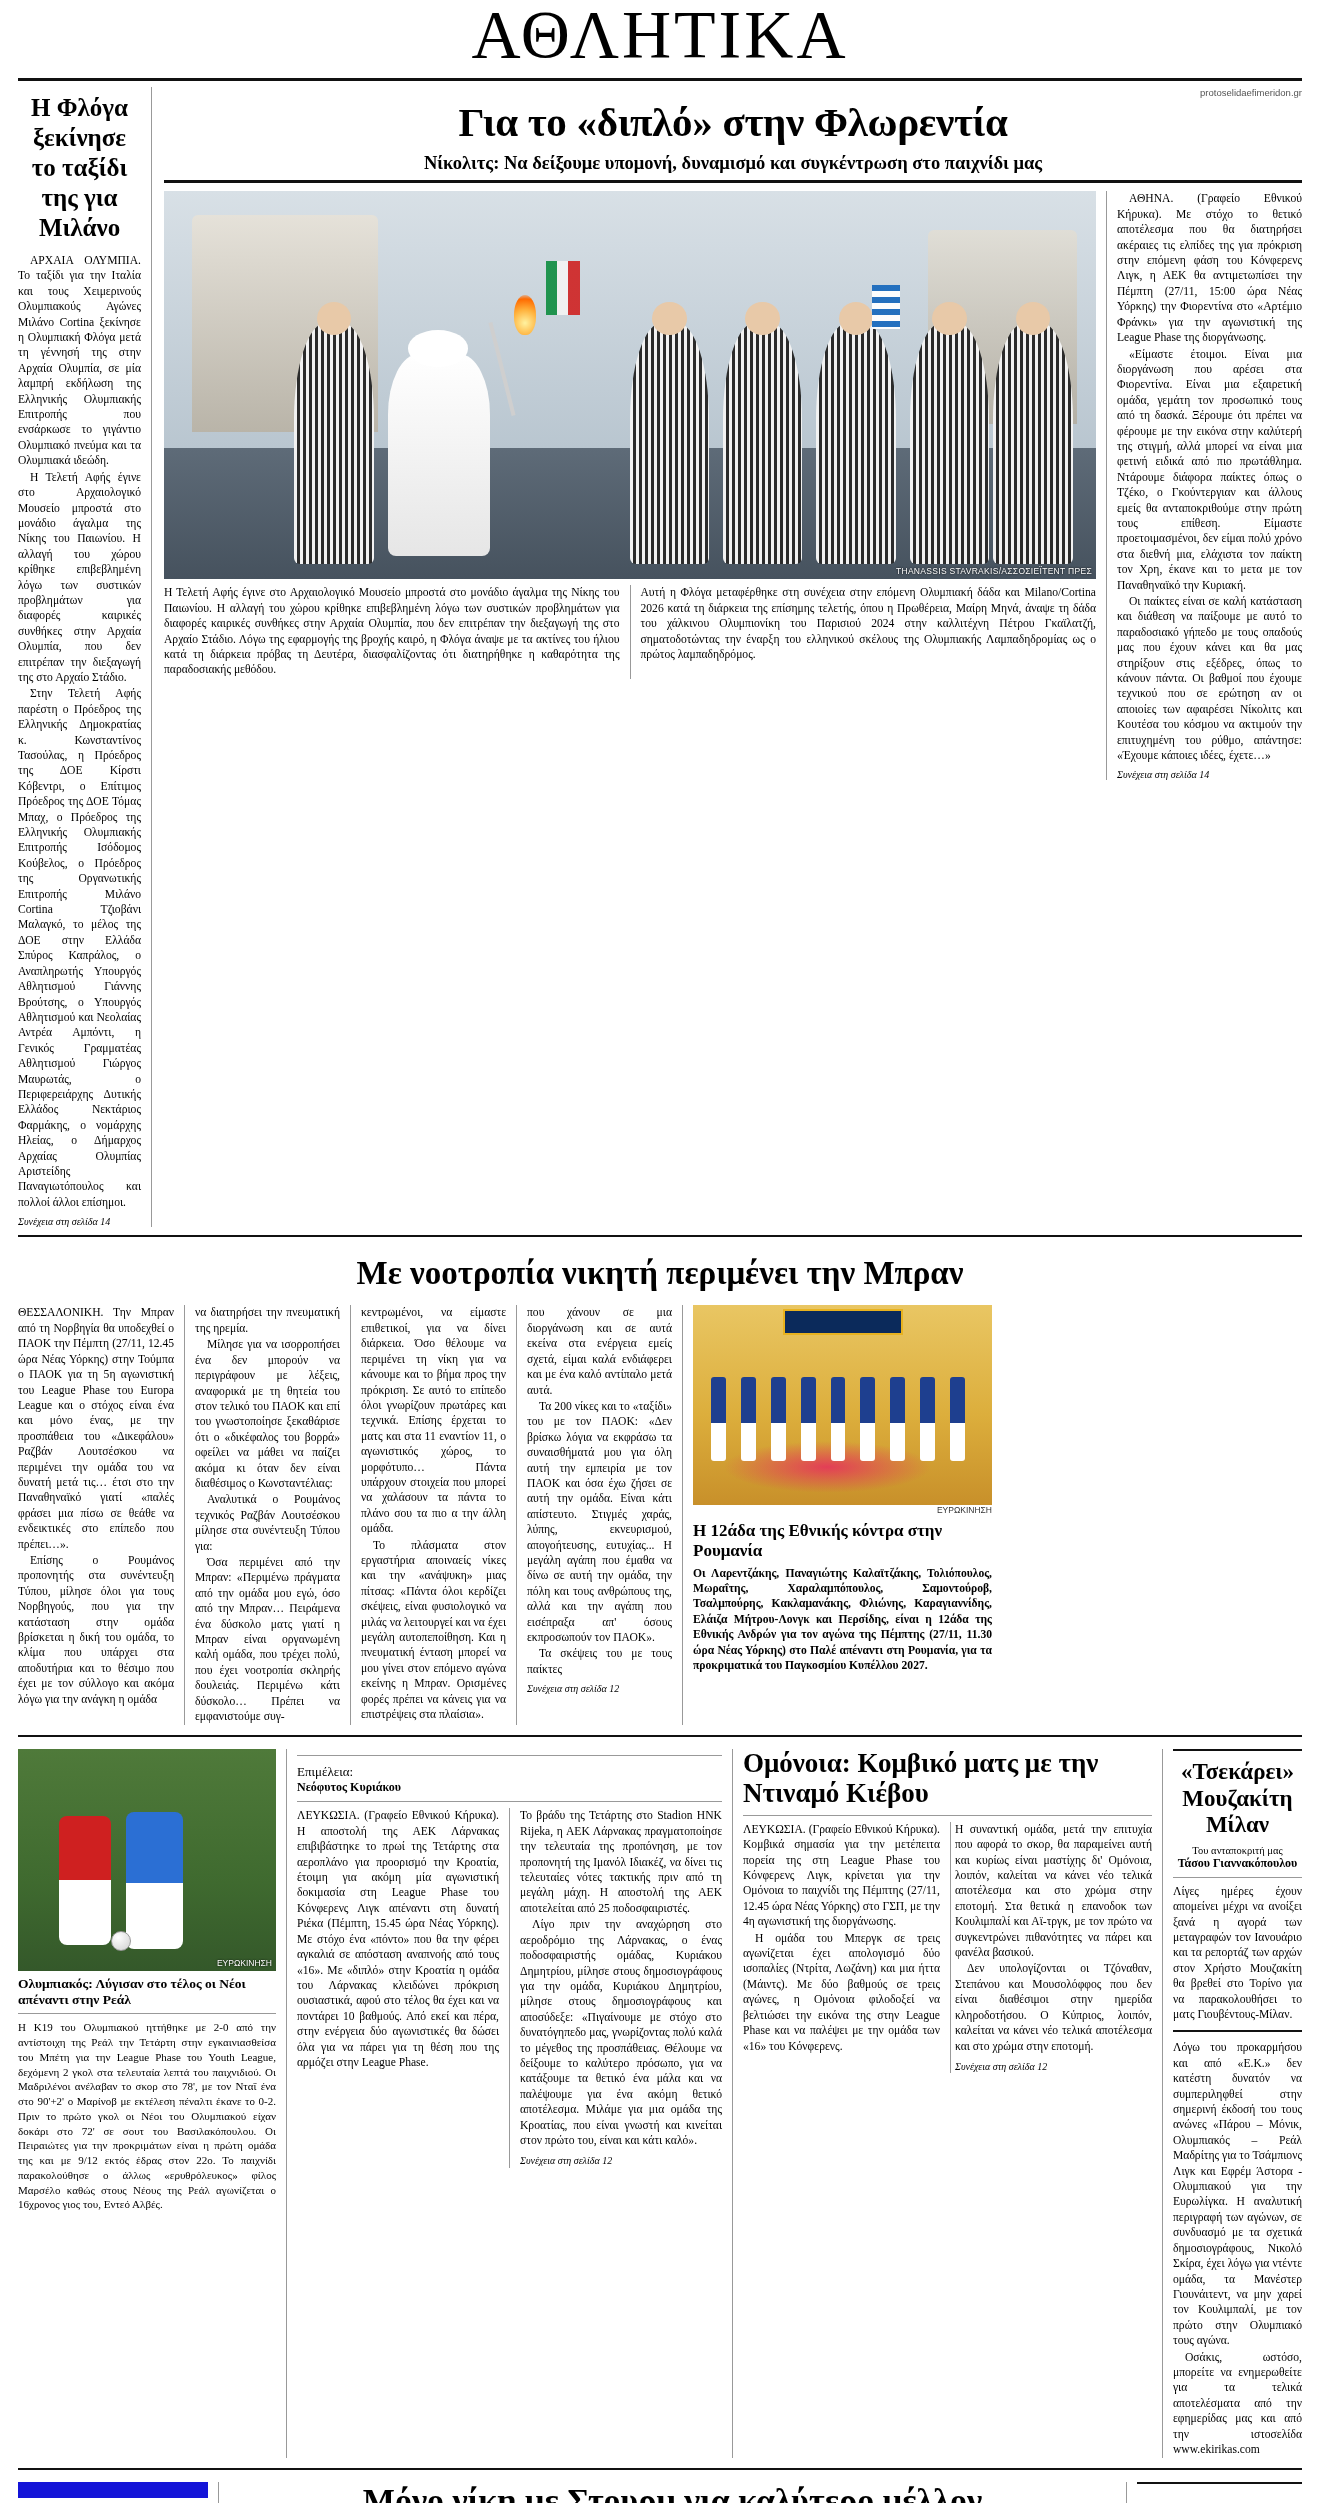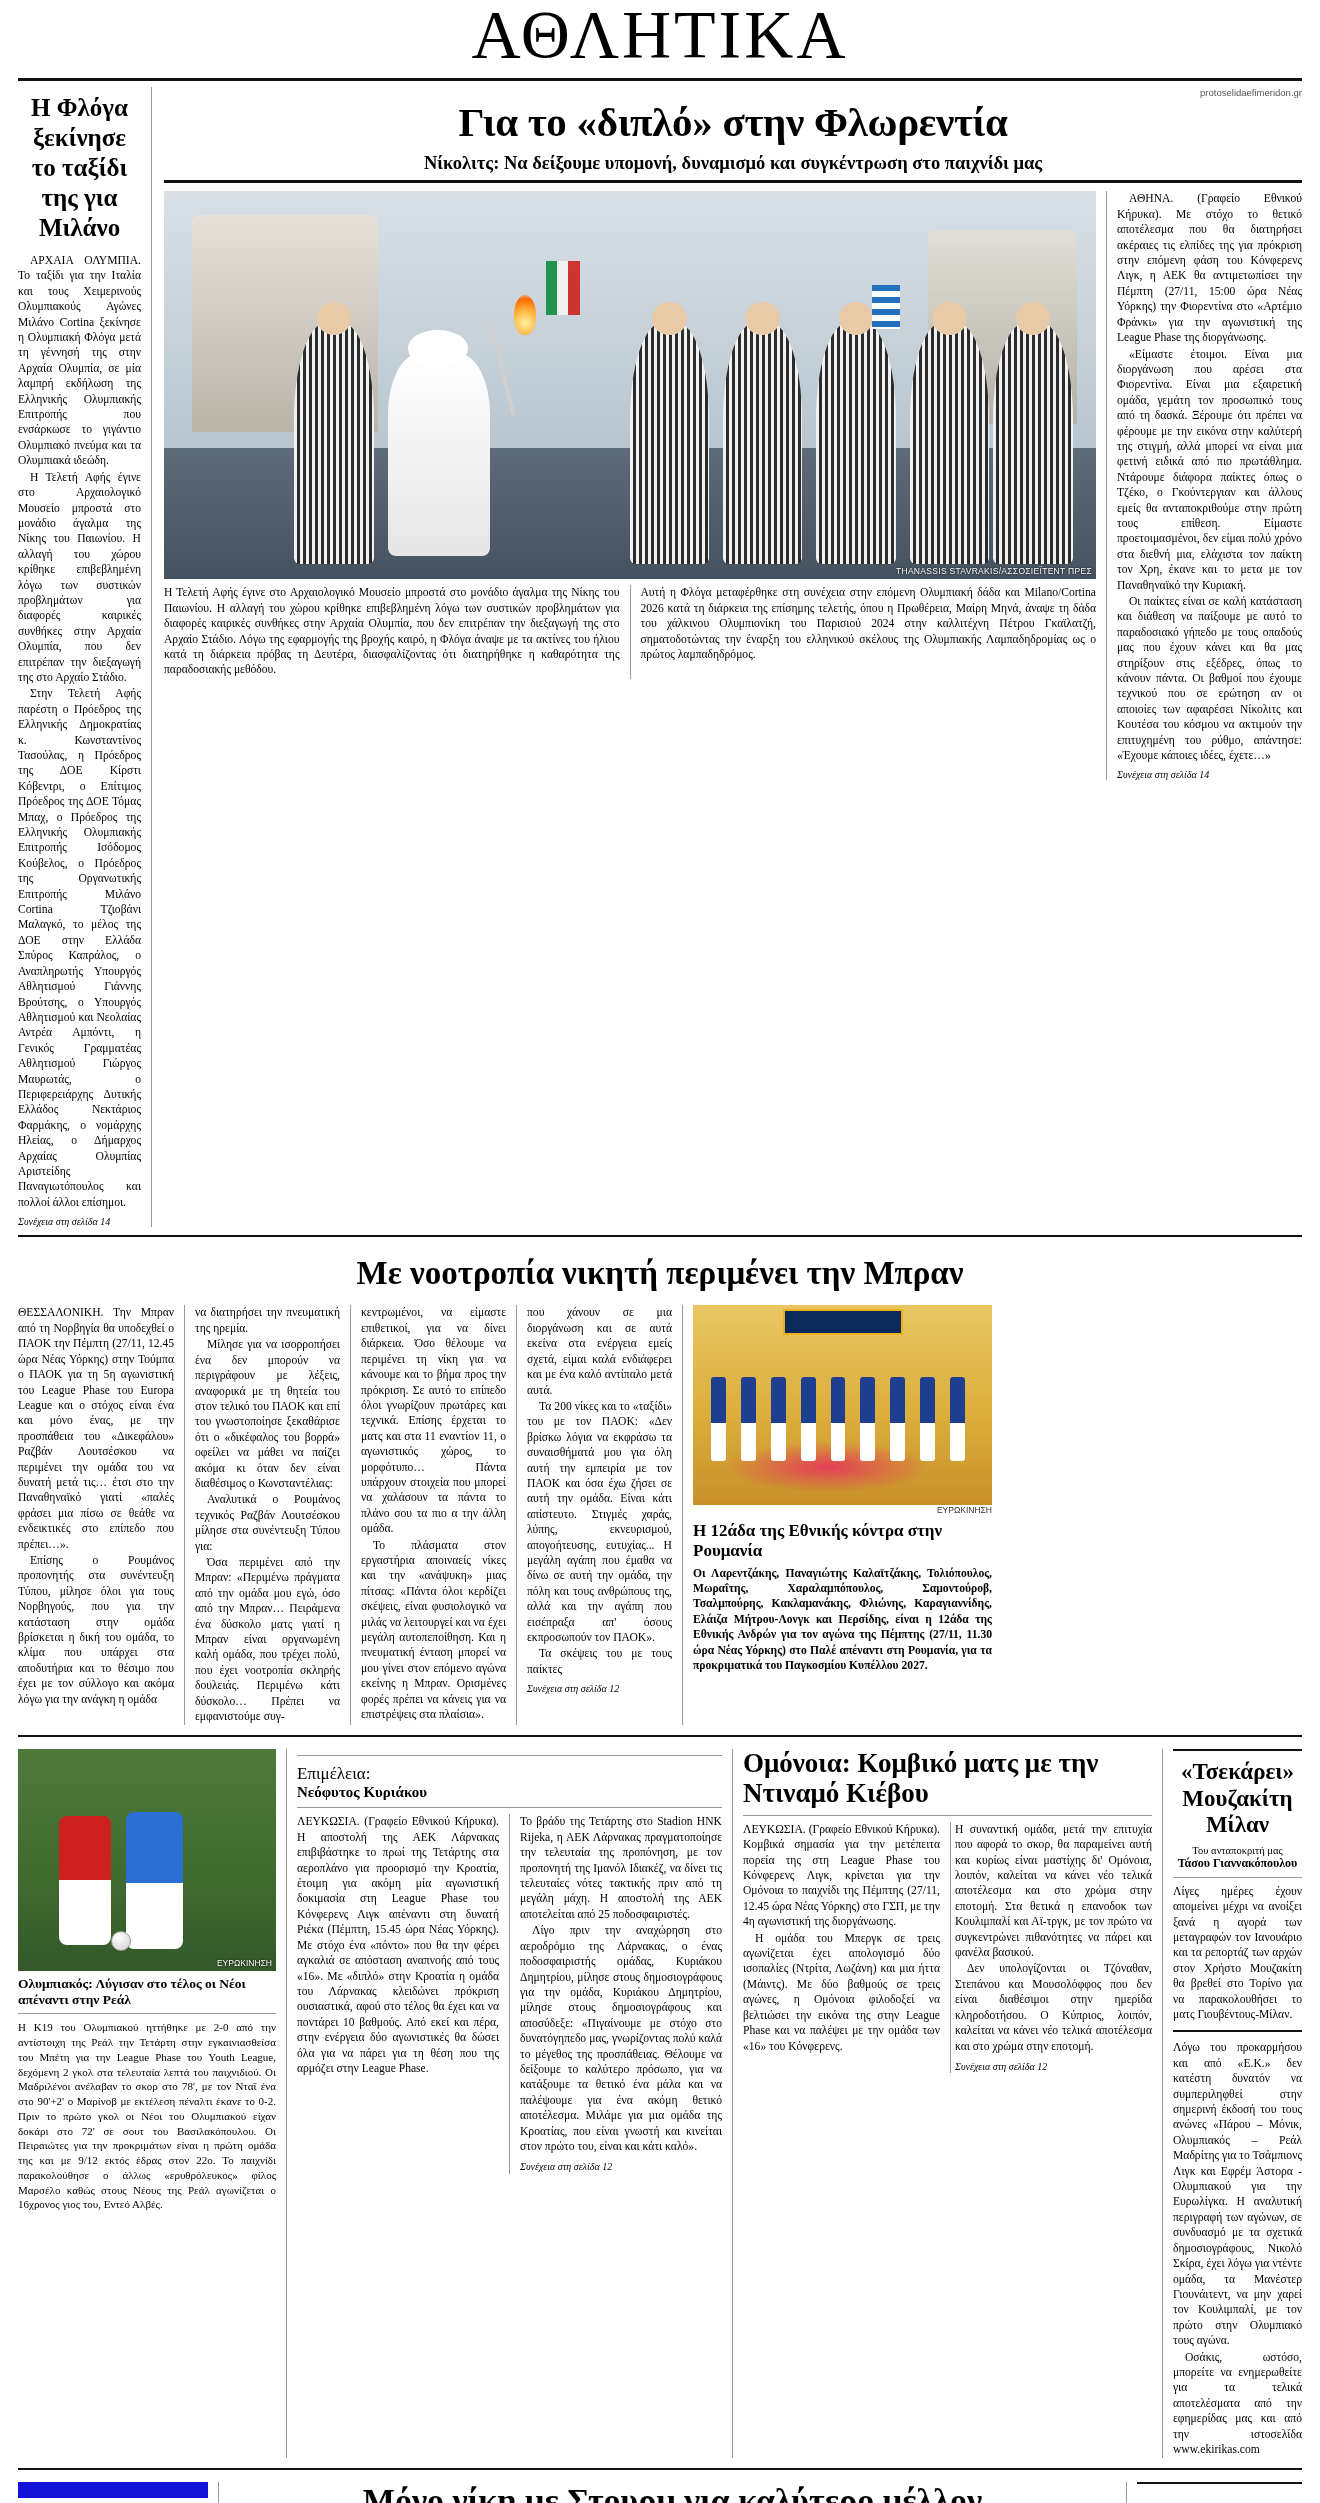--- a/index.html
+++ b/index.html
@@ -130,22 +130,22 @@
     background: linear-gradient(180deg,#2b6fd4 0 52%, #ffffff 52% 100%);border-radius:8px;}
   .player-red{position:absolute;bottom:12%;left:16%;width:20%;height:58%;
     background: linear-gradient(180deg,#cf2020 0 50%, #ffffff 50% 100%);border-radius:8px;}
   .ball{position:absolute;bottom:9%;left:36%;width:20px;height:20px;border-radius:50%;
     background: radial-gradient(circle at 35% 30%,#fff,#cfcfcf);border:1px solid #999;}
   .sec3-cap { font-size: 13.5px; font-weight:700; margin-top:5px; line-height:1.15;}
   .sec3-mid { flex:1; padding-left:10px;}
   .sec3-right { width: 420px; flex:none; padding-left:10px;}
   .sec3-head { font-size: 27px; font-weight:700; text-align:right; line-height:1.1;}
   .sec3-head.left { text-align:left; }
-  .byline-lbl { font-size:17px; margin-top:8px;}
-  .byline-name { font-size:15px; font-weight:700;}
+  .byline-lbl { font-size:13px; margin-top:8px;}
+  .byline-name { font-size:12px; font-weight:700;}
 
   
   .mini-col { width: 140px; flex:none; padding-left:10px;}
   .mini-head { font-size: 23px; font-weight:700; text-align:center; line-height:1.15;}
   .mini-by { font-size:10.5px; text-align:center; margin-top:6px;}
   .mini-by b { display:block; font-size:12px;}
 
   
   .sec4 { display:flex; gap:10px; margin-top:12px; }
   .opinion-col { width: 190px; flex:none; }

